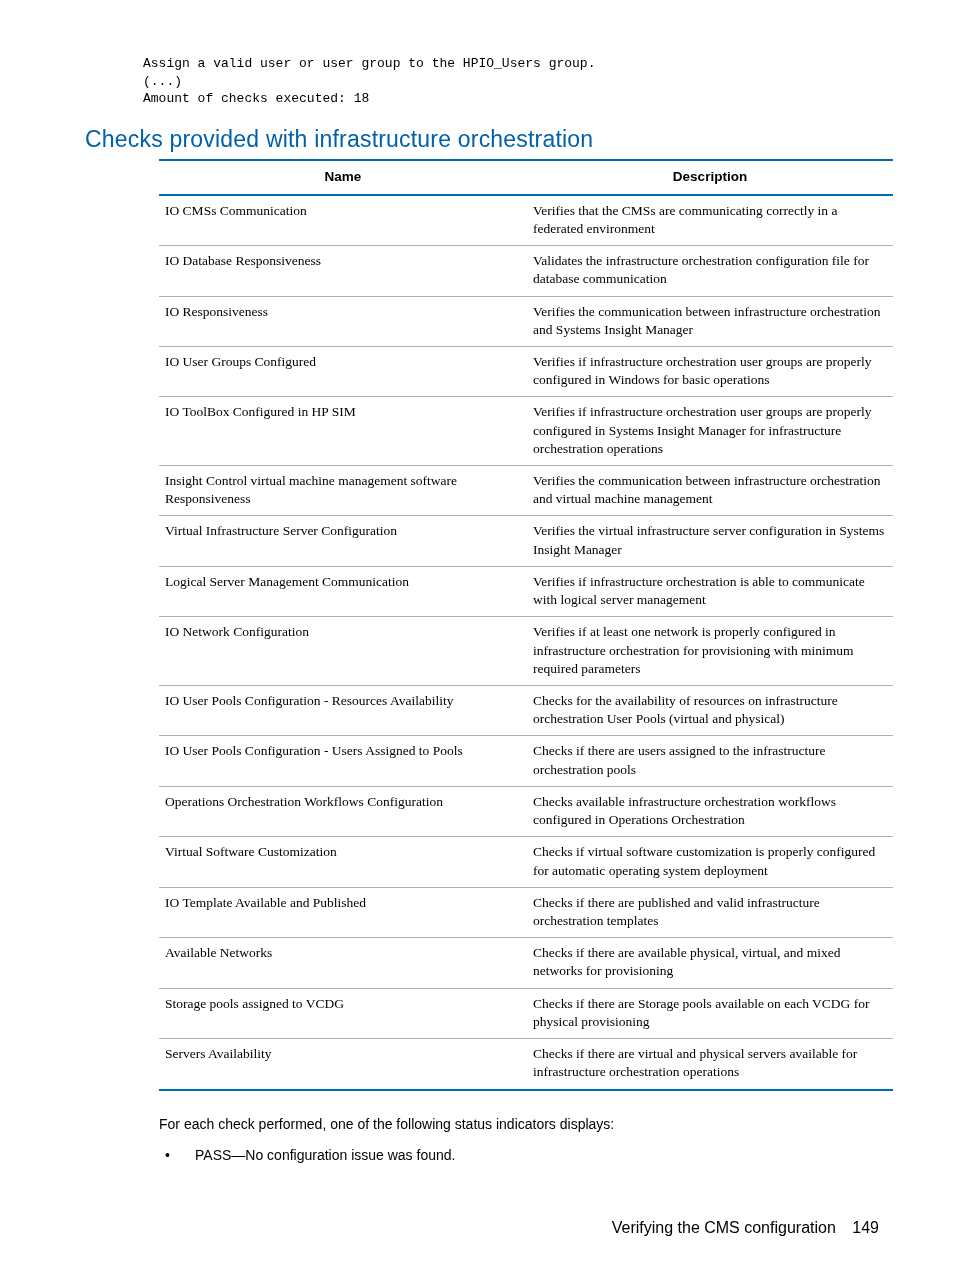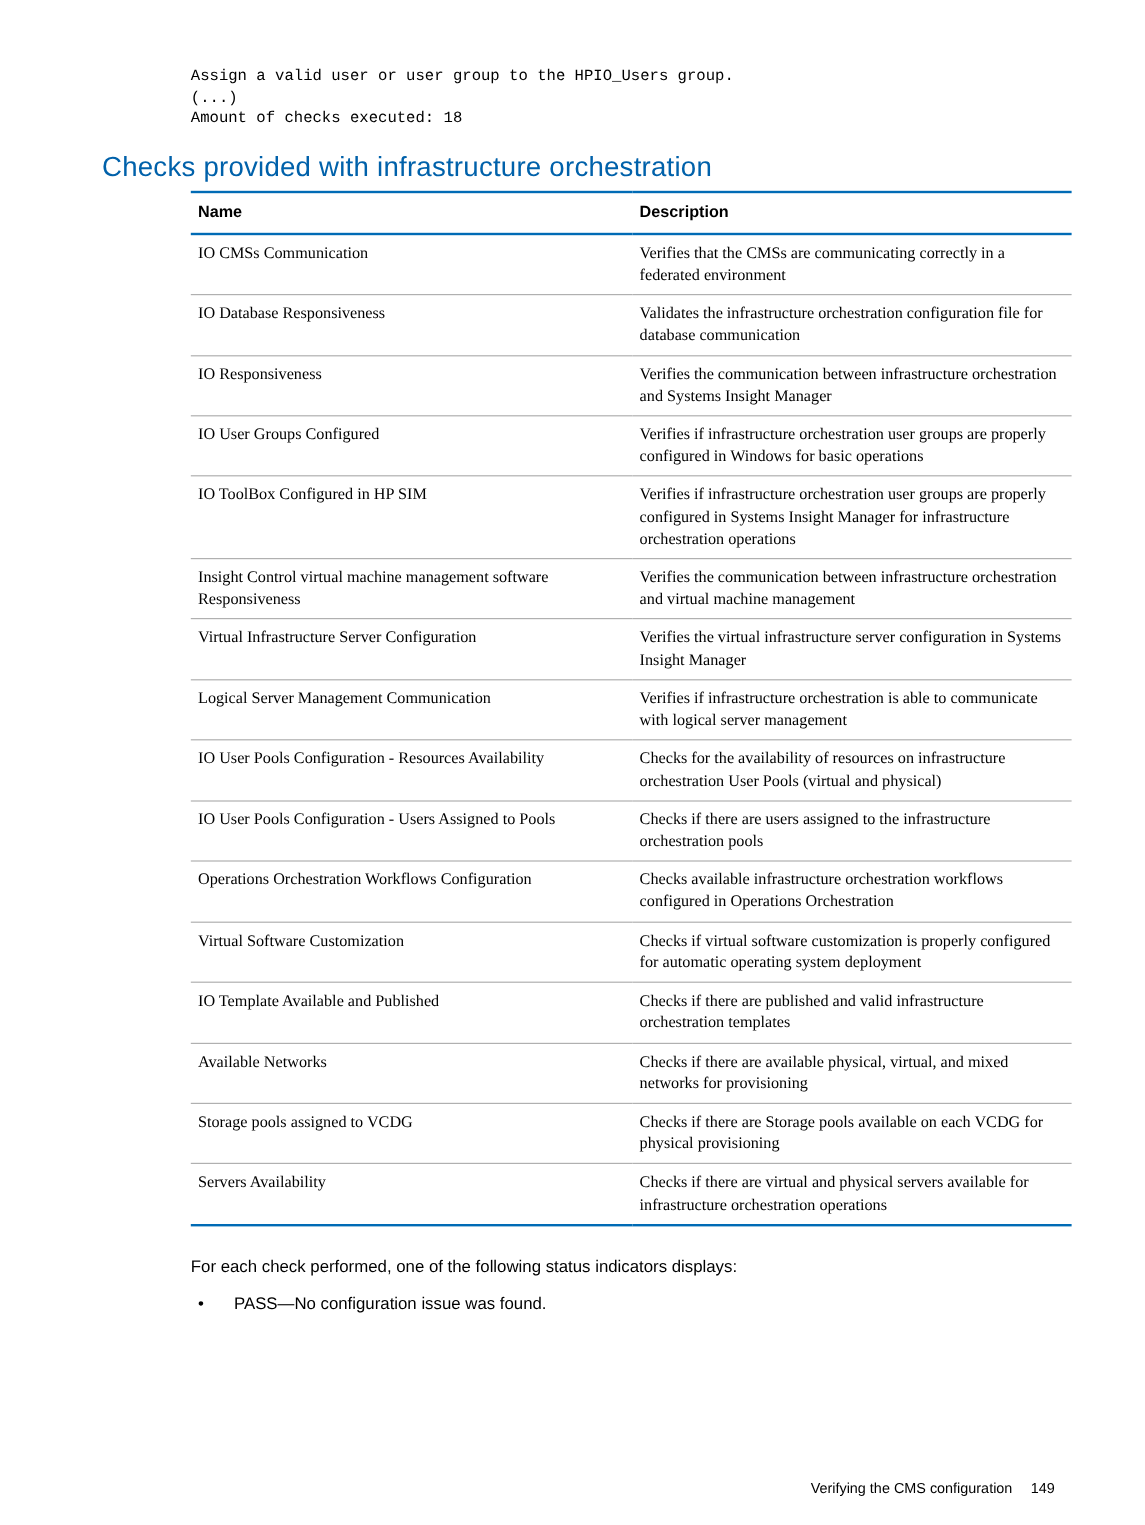--- a/index.html
+++ b/index.html
@@ -10,39 +10,39 @@
       font-family: Arial, Helvetica, sans-serif;
       font-size: 13.5px;
       color: #000;
       position: relative;
       padding: 55px 75px 0 85px;
     }
     .code-block {
       font-family: "Courier New", monospace;
       font-size: 13px;
       line-height: 1.35;
-      margin-left: 74px;
+      margin-left: 58px;
       margin-bottom: 18px;
       white-space: pre;
     }
     .section-heading {
       color: #0061aa;
       font-weight: 400;
       font-size: 23px;
       letter-spacing: 0.2px;
       margin-bottom: 6px;
     }
     .checks-table {
       border-collapse: collapse;
       width: 734px;
       margin-left: 74px;
       margin-bottom: 24px;
     }
     .checks-table th {
-      text-align: left;
+      text-align: center;
       font-weight: 700;
       border-top: 2px solid #006bb5;
       border-bottom: 2px solid #006bb5;
       padding: 8px 6px 10px 6px;
       font-size: 13.5px;
     }
     .checks-table td {
       border-bottom: 1px solid #b0b0b0;
       padding: 6px 6px 7px 6px;
       vertical-align: top;
@@ -69,23 +69,23 @@
       line-height: 1.4;
     }
     .bullet-dot {
       width: 36px;
       flex-shrink: 0;
       text-align: left;
       padding-left: 6px;
     }
     .footer {
       position: absolute;
-      bottom: 24px;
+      bottom: 34px;
       right: 75px;
-      font-size: 12px;
+      font-size: 16px;
     }
     .footer .pg { margin-left: 12px; }
   </style>
 </head>
 <body>
 
 <div class="code-block"><span>Assign a valid user or user group to the HPIO_Users group.</span>
 <span>(...)</span>
 <span>Amount of checks executed: 18</span></div>
 
@@ -129,20 +129,24 @@
       </tr>
       <tr>
         <td>Virtual Infrastructure Server Configuration</td>
         <td>Verifies the virtual infrastructure server configuration in Systems Insight Manager</td>
       </tr>
       <tr>
         <td>Logical Server Management Communication</td>
         <td>Verifies if infrastructure orchestration is able to communicate with logical server management</td>
       </tr>
       <tr>
+        <td>IO Network Configuration</td>
+        <td>Verifies if at least one network is properly configured in infrastructure orchestration for provisioning with minimum required parameters</td>
+      </tr>
+      <tr>
         <td>IO User Pools Configuration - Resources Availability</td>
         <td>Checks for the availability of resources on infrastructure orchestration User Pools (virtual and physical)</td>
       </tr>
       <tr>
         <td>IO User Pools Configuration - Users Assigned to Pools</td>
         <td>Checks if there are users assigned to the infrastructure orchestration pools</td>
       </tr>
       <tr>
         <td>Operations Orchestration Workflows Configuration</td>
         <td>Checks available infrastructure orchestration workflows configured in Operations Orchestration</td>

